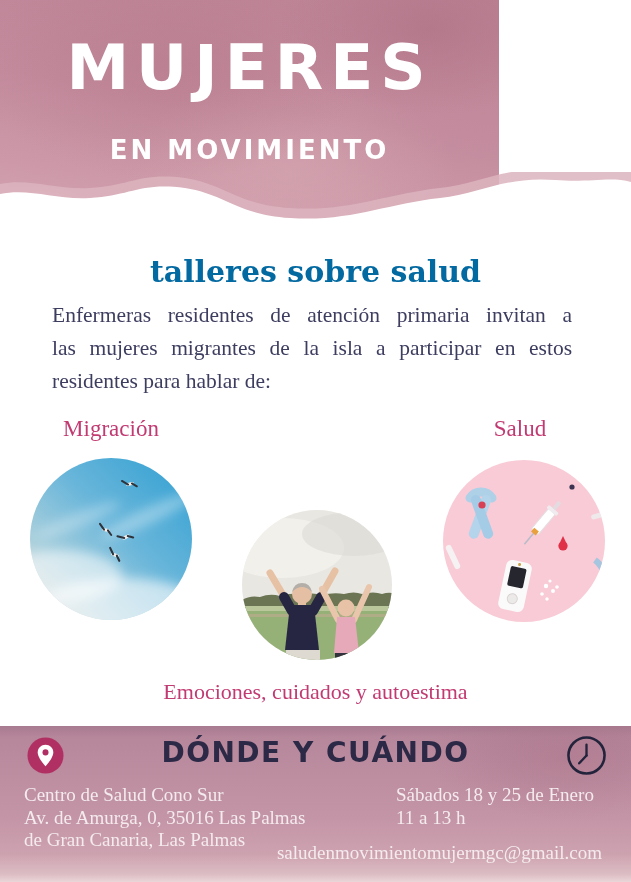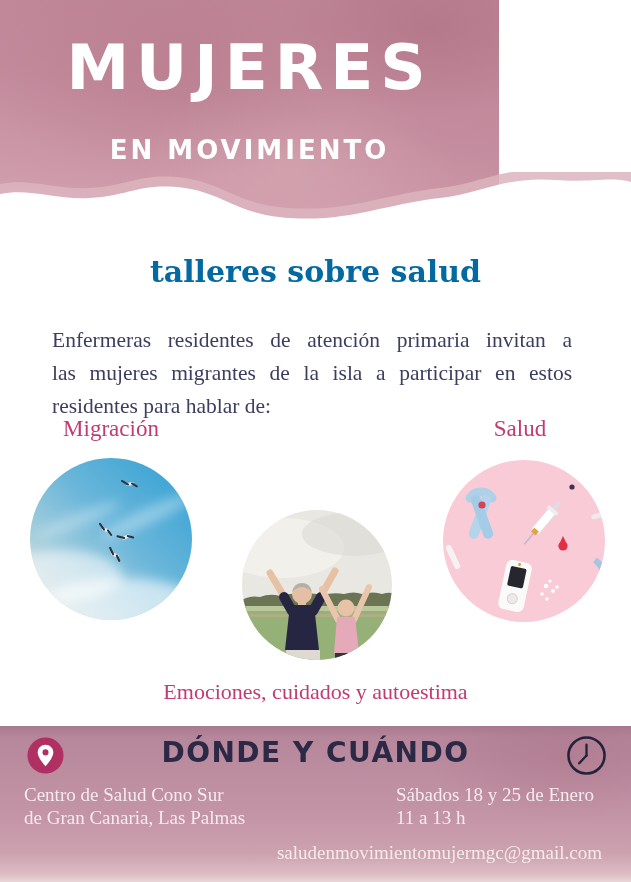--- a/index.html
+++ b/index.html
@@ -55,21 +55,20 @@
     font-size: 30px;
     color: #0369a1;
     margin-top: 28px;
   }
 
   
   .intro {
     position: absolute; left: 52px; top: 299px; width: 520px;
     font-size: 21.5px;
     color: #3d3d60;
-    margin-top: 25px;
   }
   .intro-line { line-height: 33px; text-align: justify; text-align-last: justify; }
   .intro-line.last { text-align-last: left; }
 
   
   .topic-label {
     position: absolute; top: 416px;
     font-size: 23px;
     color: #c23a72;
   }
@@ -280,20 +279,21 @@
     <div class="infobar-title">DÓNDE Y CUÁNDO</div>
     <div class="clock">
       <svg viewBox="0 0 42 42">
         <circle cx="21" cy="21" r="18.5" fill="none" stroke="#23233c" stroke-width="2.6"></circle>
         <line x1="21" y1="21" x2="21" y2="10" stroke="#23233c" stroke-width="2.4" stroke-linecap="round"></line>
         <line x1="21" y1="21" x2="13.5" y2="29" stroke="#23233c" stroke-width="2.4" stroke-linecap="round"></line>
       </svg>
     </div>
     <div class="address">
       <div>Centro de Salud Cono Sur</div>
+      <div>Av. de Amurga, 0, 35016 Las Palmas</div>
       <div>de Gran Canaria, Las Palmas</div>
     </div>
     <div class="schedule">
       <div>Sábados 18 y 25 de Enero</div>
       <div>11 a 13 h</div>
     </div>
     <div class="email">saludenmovimientomujermgc@gmail.com</div>
   </footer>
 
 </div>

